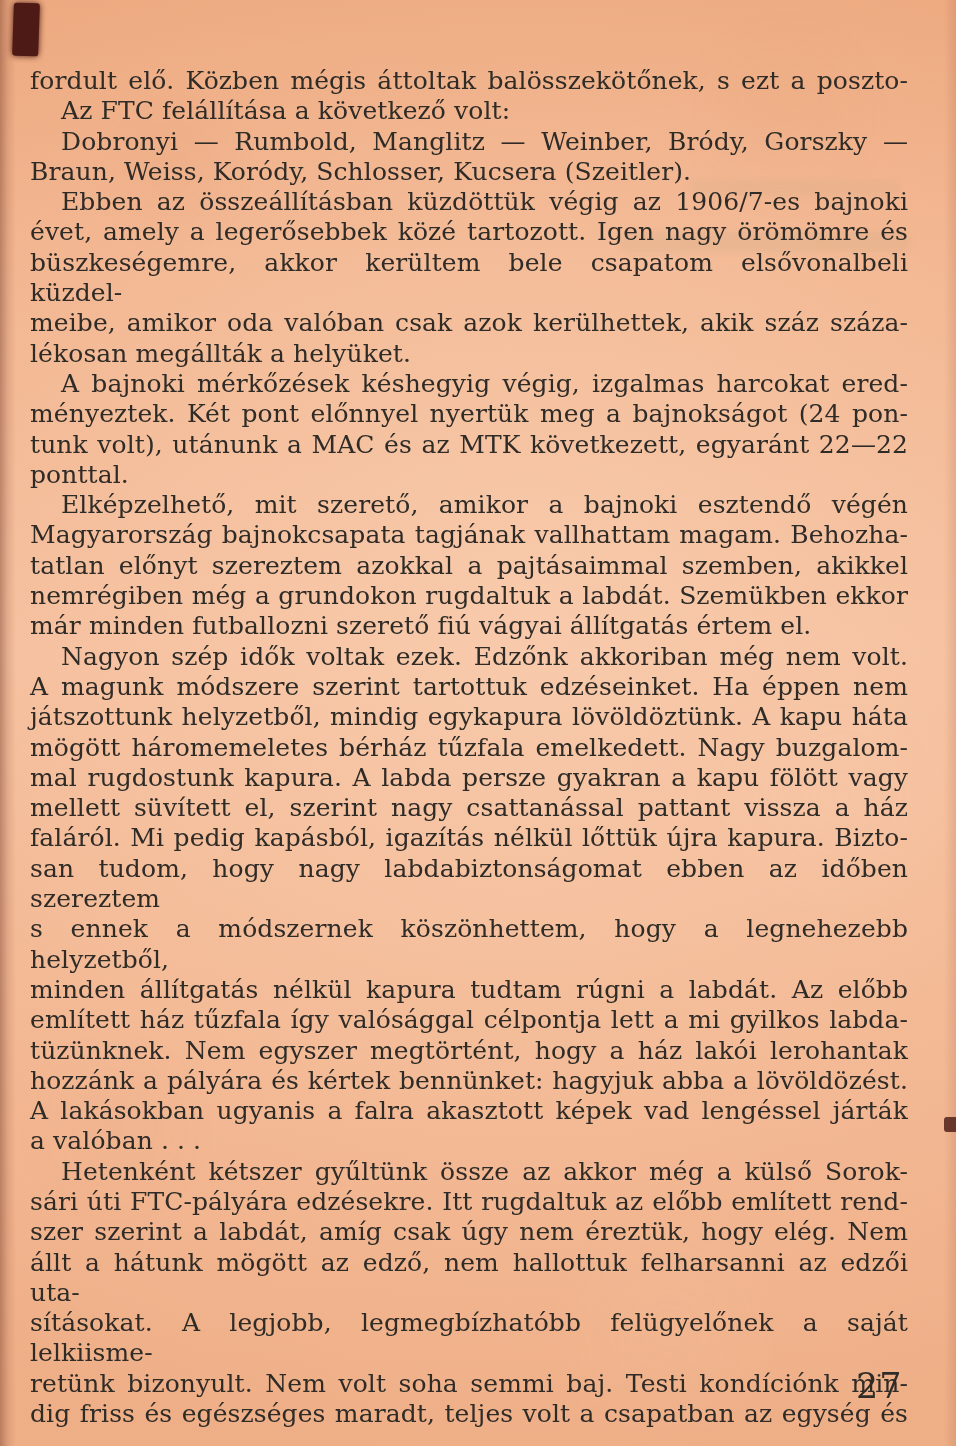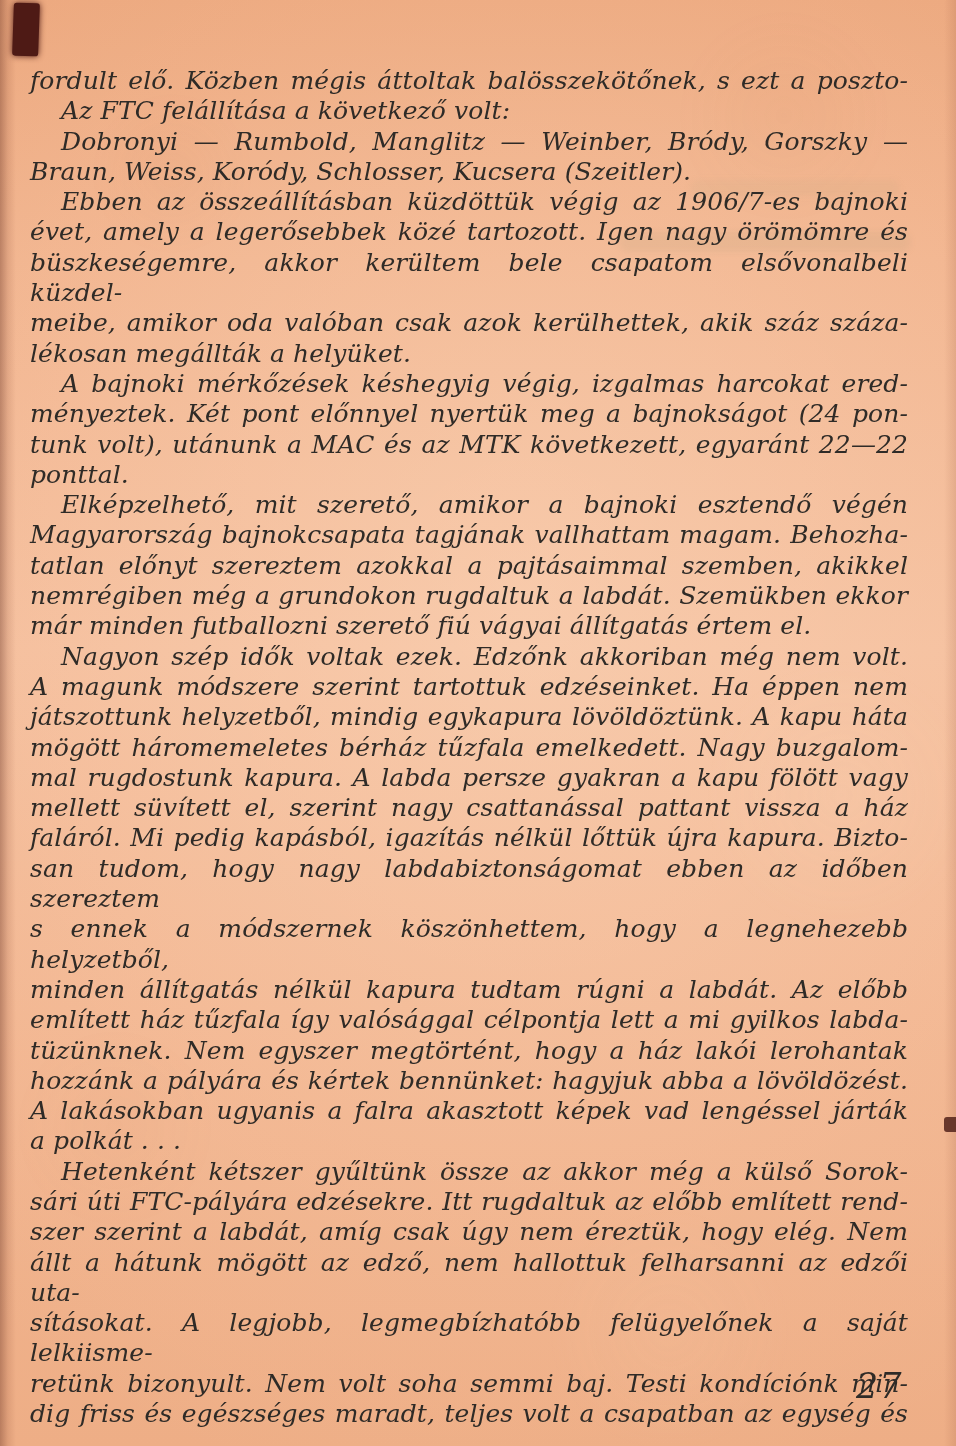--- a/index.html
+++ b/index.html
@@ -3,21 +3,20 @@
 <meta charset="utf-8">
 <style>
   html,body { margin:0; padding:0; }
   body { width:956px; height:1446px; background:#888; }
   .page {
     position:relative; width:956px; height:1446px; overflow:hidden;
     background:
       radial-gradient(ellipse 130% 90% at 55% 42%, rgba(255,230,205,0.35) 0%, rgba(255,220,190,0.12) 45%, rgba(0,0,0,0) 70%),
       linear-gradient(to bottom, #eca77d 0%, #f1b28c 18%, #f4bc9a 45%, #f2b590 70%, #eeae86 100%);
     font-family:"DejaVu Serif", serif;
-    font-style:italic;
   }
   .texture {
     position:absolute; inset:0; pointer-events:none; opacity:.55;
     background-image:
       radial-gradient(circle 120px at 18% 12%, rgba(190,110,70,0.10), rgba(0,0,0,0) 70%),
       radial-gradient(circle 160px at 82% 8%, rgba(200,120,80,0.08), rgba(0,0,0,0) 70%),
       radial-gradient(circle 200px at 88% 55%, rgba(255,240,220,0.12), rgba(0,0,0,0) 70%),
       radial-gradient(circle 150px at 12% 78%, rgba(200,120,80,0.07), rgba(0,0,0,0) 70%),
       radial-gradient(circle 180px at 70% 92%, rgba(255,235,210,0.10), rgba(0,0,0,0) 70%);
   }
@@ -91,21 +90,21 @@
       <div class="line">mal rugdostunk kapura. A labda persze gyakran a kapu fölött vagy</div>
       <div class="line">mellett süvített el, szerint nagy csattanással pattant vissza a ház</div>
       <div class="line">faláról. Mi pedig kapásból, igazítás nélkül lőttük újra kapura. Bizto-</div>
       <div class="line">san tudom, hogy nagy labdabiztonságomat ebben az időben szereztem</div>
       <div class="line">s ennek a módszernek köszönhettem, hogy a legnehezebb helyzetből,</div>
       <div class="line">minden állítgatás nélkül kapura tudtam rúgni a labdát. Az előbb</div>
       <div class="line">említett ház tűzfala így valósággal célpontja lett a mi gyilkos labda-</div>
       <div class="line">tüzünknek. Nem egyszer megtörtént, hogy a ház lakói lerohantak</div>
       <div class="line">hozzánk a pályára és kértek bennünket: hagyjuk abba a lövöldözést.</div>
       <div class="line">A lakásokban ugyanis a falra akasztott képek vad lengéssel járták</div>
-      <div class="line last">a polkát . . .</div>
+      <div class="line last">a valóban . . .</div>
       <div class="line indent">Hetenként kétszer gyűltünk össze az akkor még a külső Sorok-</div>
       <div class="line">sári úti FTC-pályára edzésekre. Itt rugdaltuk az előbb említett rend-</div>
       <div class="line">szer szerint a labdát, amíg csak úgy nem éreztük, hogy elég. Nem</div>
       <div class="line">állt a hátunk mögött az edző, nem hallottuk felharsanni az edzői uta-</div>
       <div class="line">sításokat. A legjobb, legmegbízhatóbb felügyelőnek a saját lelkiisme-</div>
       <div class="line">retünk bizonyult. Nem volt soha semmi baj. Testi kondíciónk min-</div>
       <div class="line">dig friss és egészséges maradt, teljes volt a csapatban az egység és</div>
     </div>
 
   <div class="page-number">27</div>

